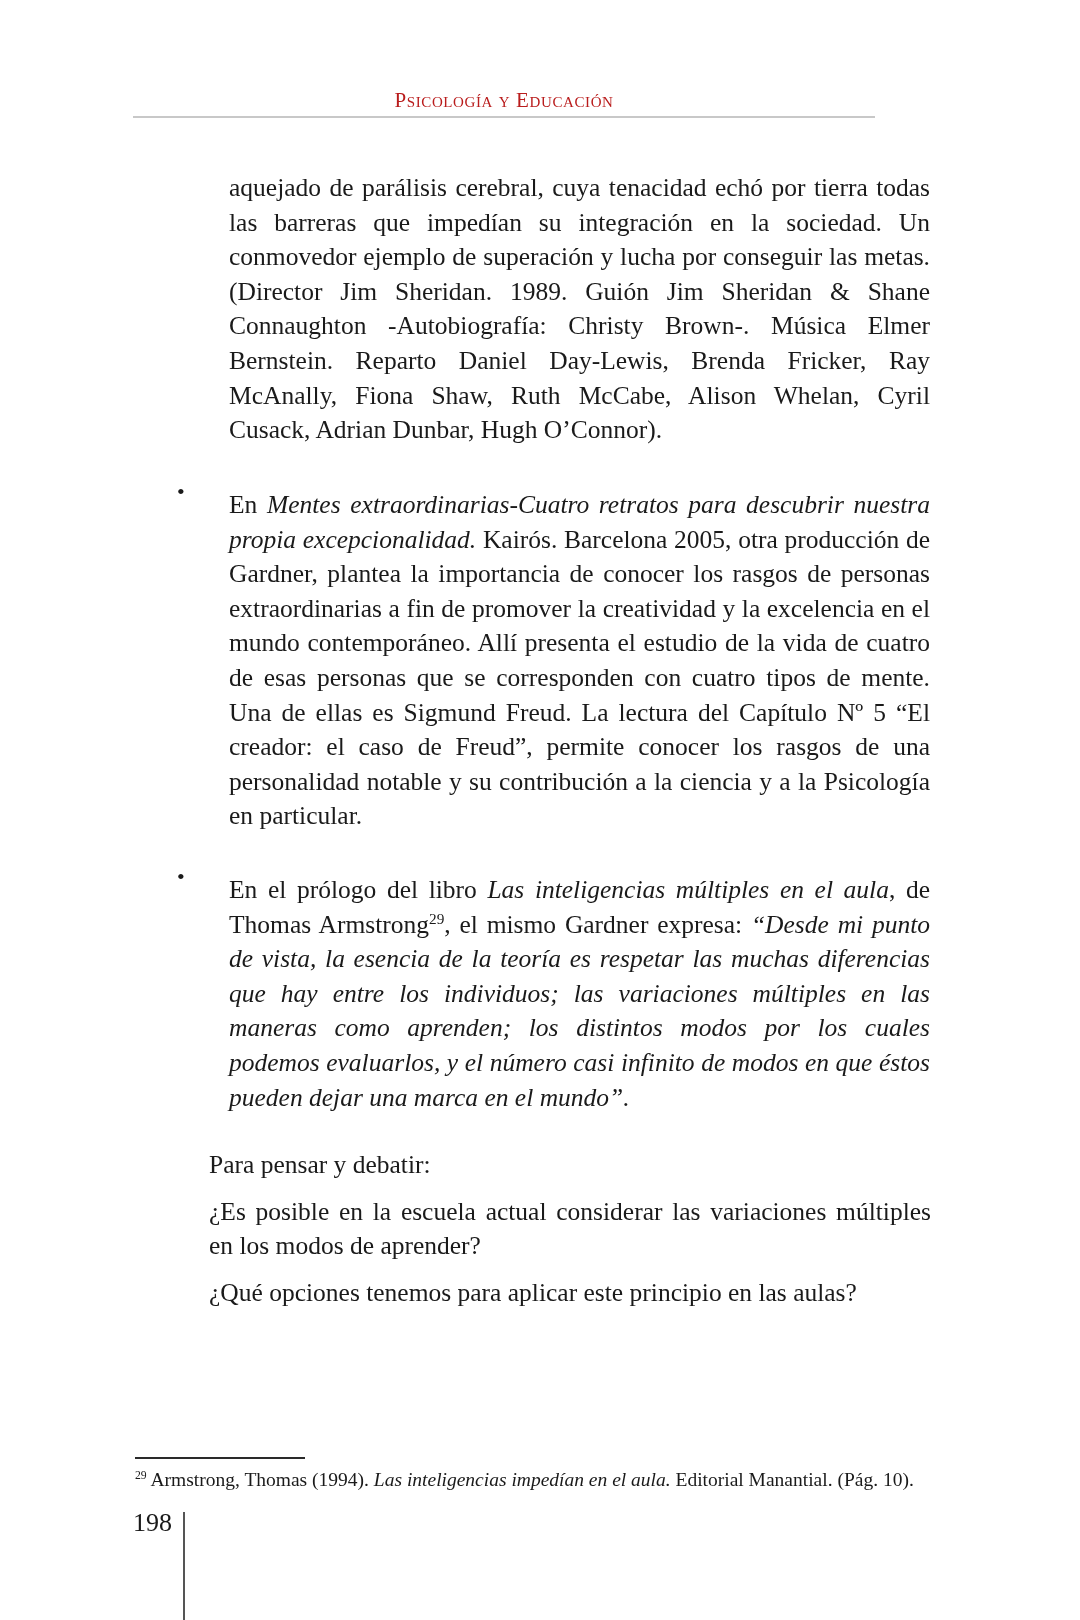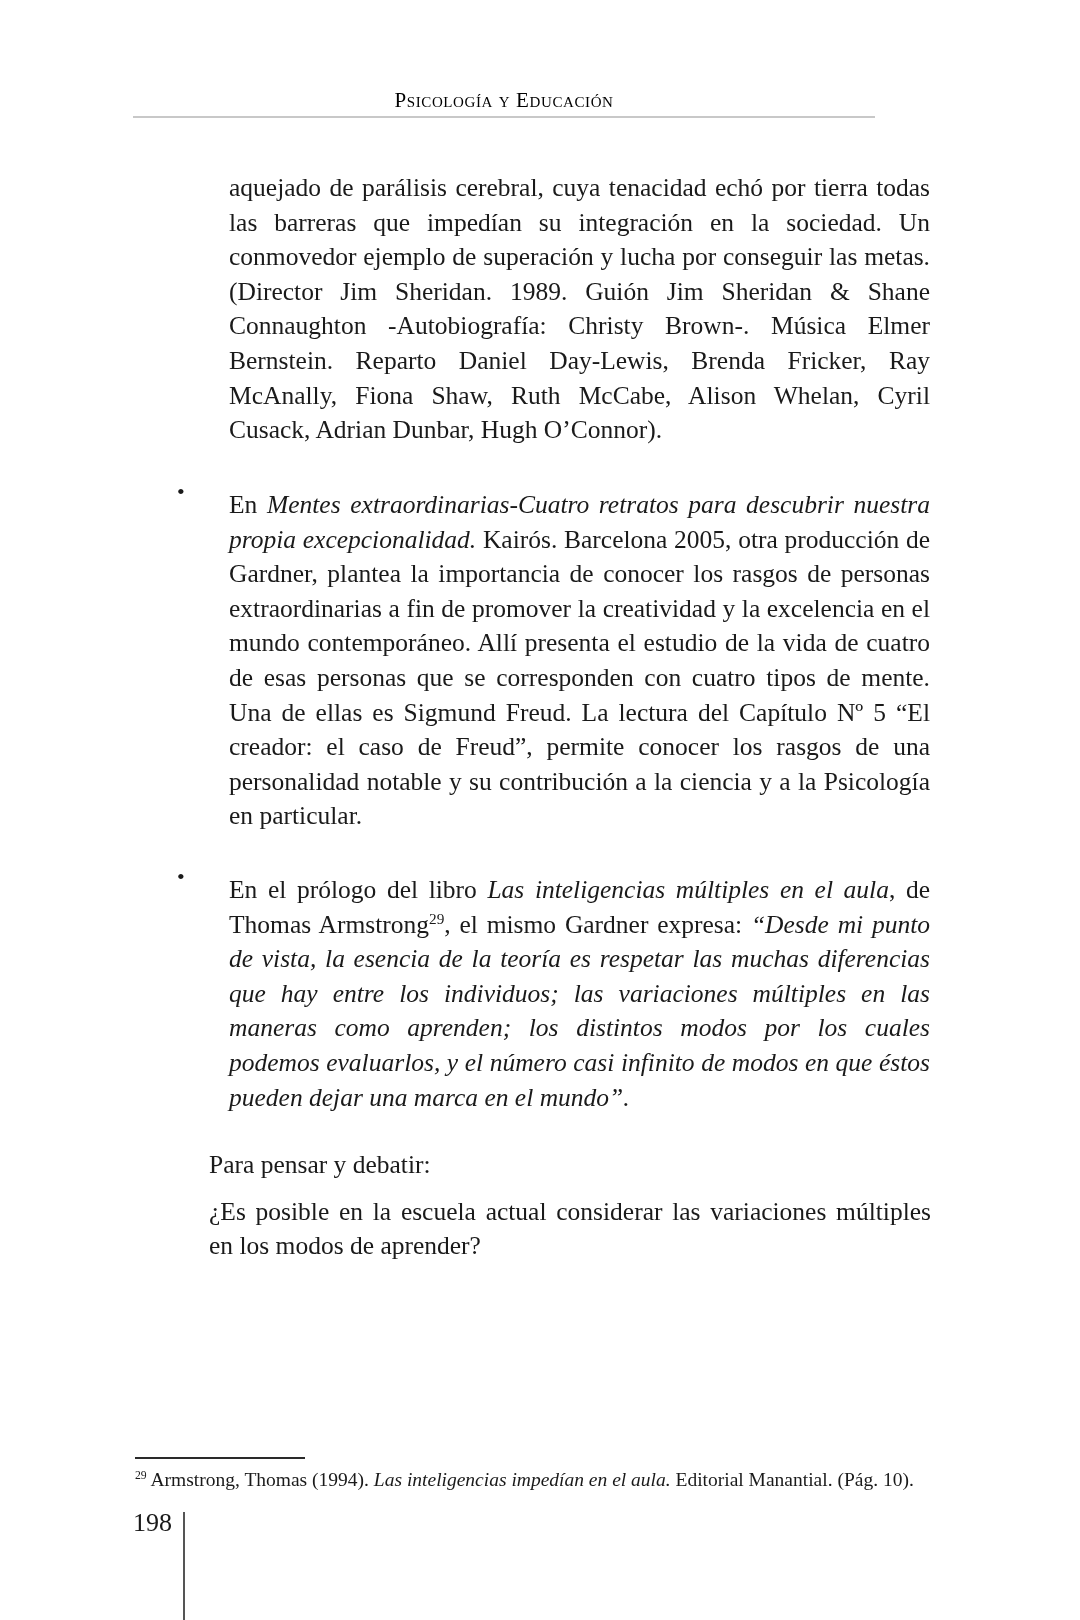--- a/index.html
+++ b/index.html
@@ -17,21 +17,21 @@
     }
     .running-head {
       position: absolute;
       top: 88px;
       left: 133px;
       width: 742px;
       text-align: center;
       font-size: 21px;
       font-variant: small-caps;
       letter-spacing: 0.6px;
-      color: #000000;
+      color: #b91c1c;
     }
     .head-rule {
       position: absolute;
       top: 116px;
       left: 133px;
       width: 742px;
       height: 2px;
       background: #c8c8c8;
     }
     .block {
@@ -111,19 +111,20 @@
 </div>
 
 <div class="block bullet-item b3">
   <span class="bullet-dot">•</span>
   <p><span>En el prólogo del libro </span><em>Las inteligencias múltiples en el aula</em><span>, de Thomas Armstrong</span><sup>29</sup><span>, el mismo Gardner expresa: </span><em>“Desde mi punto de vista, la esencia de la teoría es respetar las muchas diferencias que hay entre los individuos; las variaciones múltiples en las maneras como aprenden; los distintos modos por los cuales podemos evaluarlos, y el número casi infinito de modos en que éstos pueden dejar una marca en el mundo”.</em></p>
 </div>
 
 <div class="questions">
   <p>Para pensar y debatir:</p>
   <p>¿Es posible en la escuela actual considerar las variaciones múltiples en los modos de aprender?</p>
+  <p>¿Qué opciones tenemos para aplicar este principio en las aulas?</p>
 </div>
 
 <div class="fn-rule"></div>
 <div class="footnote"><sup>29</sup><span> Armstrong, Thomas (1994). </span><em>Las inteligencias impedían en el aula.</em><span> Editorial Manantial. (Pág. 10).</span></div>
 
 <div class="page-num">198</div>
 <div class="page-rule"></div>
 
 </body></html>

